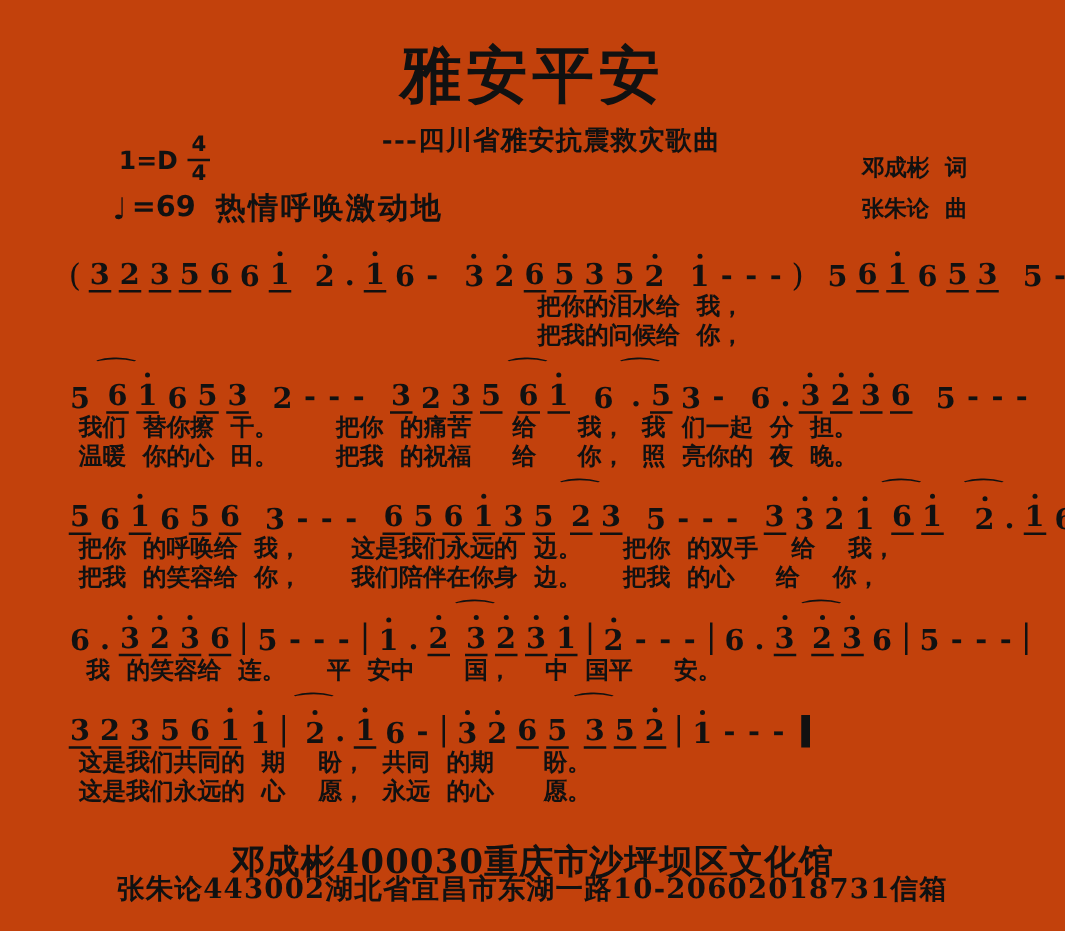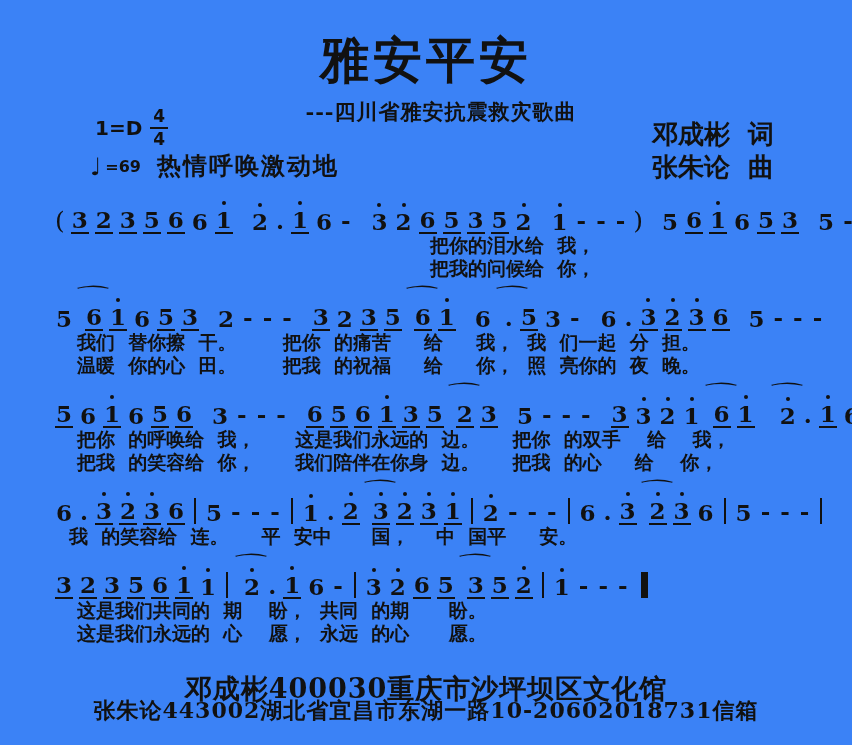--- a/index.html
+++ b/index.html
@@ -1,34 +1,34 @@
 <!DOCTYPE html>
 <html><head>
 <meta charset="utf-8">
 <style>
   html,body{margin:0;padding:0;background:#888;}
-  .page{position:relative;width:852px;height:745px;background:#3b82f6;margin:0 auto;
+  .page{position:relative;width:852px;height:745px;background:#c2410c;margin:0 auto;
         font-family:"DejaVu Serif","Liberation Serif",serif;color:#111;overflow:hidden;}
 
   .title{position:absolute;top:28px;left:0;width:100%;text-align:center;
          font-size:49px;font-weight:600;letter-spacing:4px;}
   .subtitle{position:absolute;top:98px;left:15px;width:100%;text-align:center;
             font-size:21px;font-weight:600;letter-spacing:1px;}
 
   .keysig{position:absolute;top:108px;left:95px;font-size:20px;font-weight:600;
           font-family:"DejaVu Sans","Liberation Sans",sans-serif;display:flex;align-items:center;gap:8px;}
   .frac{display:inline-flex;flex-direction:column;align-items:center;line-height:1;font-size:17px;font-weight:700;}
   .frac .top{border-bottom:2px solid #111;padding:0 3px 2px;}
   .frac .bot{padding-top:2px;}
 
   .tempo{position:absolute;top:150px;left:90px;font-size:24px;font-weight:600;display:flex;align-items:center;gap:4px;}
-  .tempo .eq{font-family:"DejaVu Sans","Liberation Sans",sans-serif;font-size:16px;font-weight:700;}
+  .tempo .eq{font-family:"DejaVu Sans","Liberation Sans",sans-serif;font-size:23px;font-weight:700;}
   .tempo .expr{margin-left:12px;letter-spacing:2px;}
 
-  .credits{position:absolute;top:118px;right:78px;font-size:26px;font-weight:600;
+  .credits{position:absolute;top:118px;right:78px;font-size:18px;font-weight:600;
            line-height:33px;white-space:pre;text-align:left;}
 
   .score{position:absolute;top:196px;left:55px;width:775px;}
   .system{margin-bottom:13px;}
 
   .music{display:flex;align-items:flex-end;height:38px;gap:6px;
          font-weight:700;font-size:23px;line-height:1;}
   .note{position:relative;padding:0 1px 1px;}
   .note.u{border-bottom:2.5px solid #111;}
   .note.oct::after{content:"";position:absolute;top:-7px;left:50%;transform:translateX(-50%);
@@ -37,21 +37,21 @@
   .endbar{width:7px;height:26px;background:#111;margin:0 2px 1px 6px;}
   .dash{font-weight:700;padding:0 2px 2px;}
   .adot{font-weight:700;padding:0 1px 2px;}
   .paren{font-weight:400;font-size:25px;padding-bottom:1px;}
   .slur{align-self:stretch;position:relative;width:0;}
   .slur i{font-style:normal;position:absolute;top:-7px;left:-4px;font-size:15px;
           transform:scaleX(2.4);transform-origin:left center;}
 
   .lyrics{font-size:19px;font-weight:700;line-height:23px;white-space:pre;}
   .lyrics.ind-far{padding-left:375px;}
-  .lyrics.ind-sm{padding-left:8px;margin-left:14px;}
+  .lyrics.ind-sm{padding-left:8px;}
   .lyrics.ind-md{padding-left:14px;}
 
   .footer1{position:absolute;top:671px;left:0;width:100%;text-align:center;
            font-size:27px;font-weight:600;letter-spacing:1px;}
   .footer2{position:absolute;top:696px;left:0;width:100%;text-align:center;
            font-size:22px;font-weight:600;letter-spacing:1px;}
 </style>
 </head>
 <body>
 

